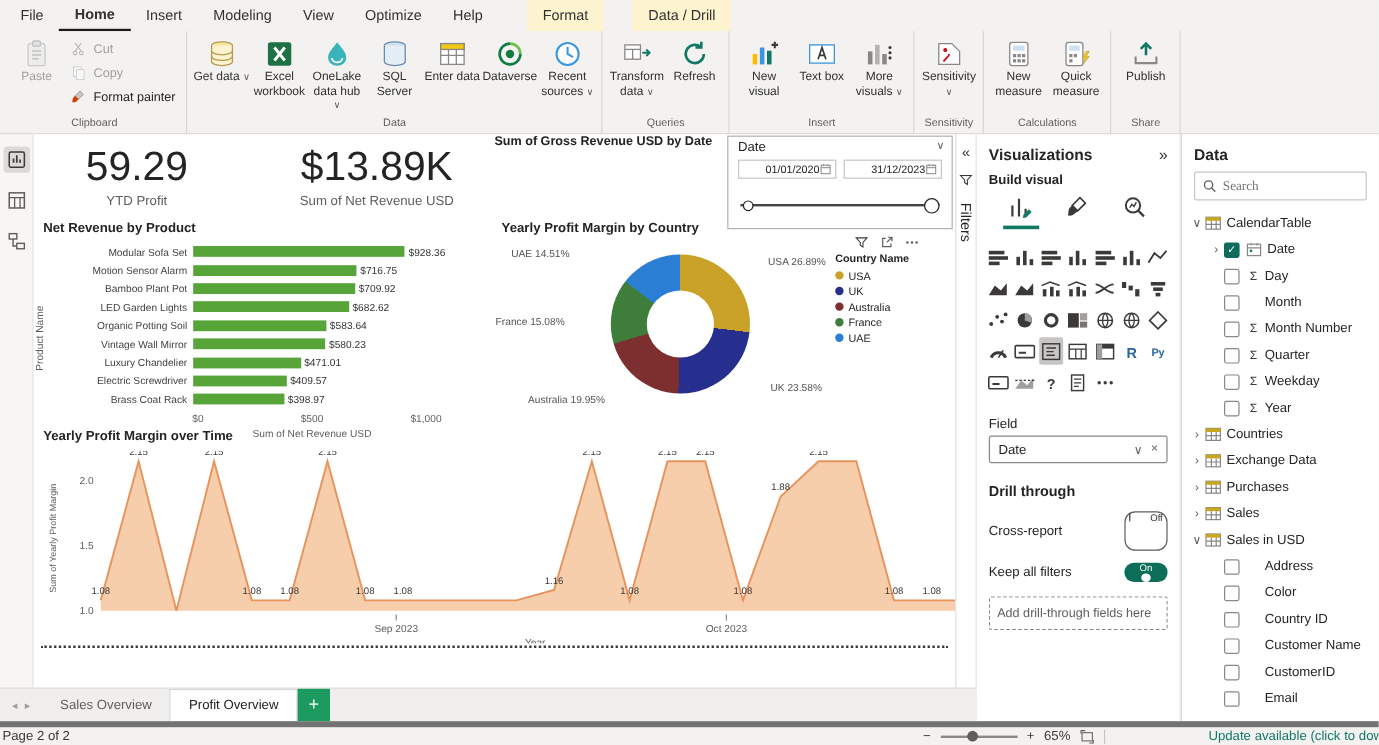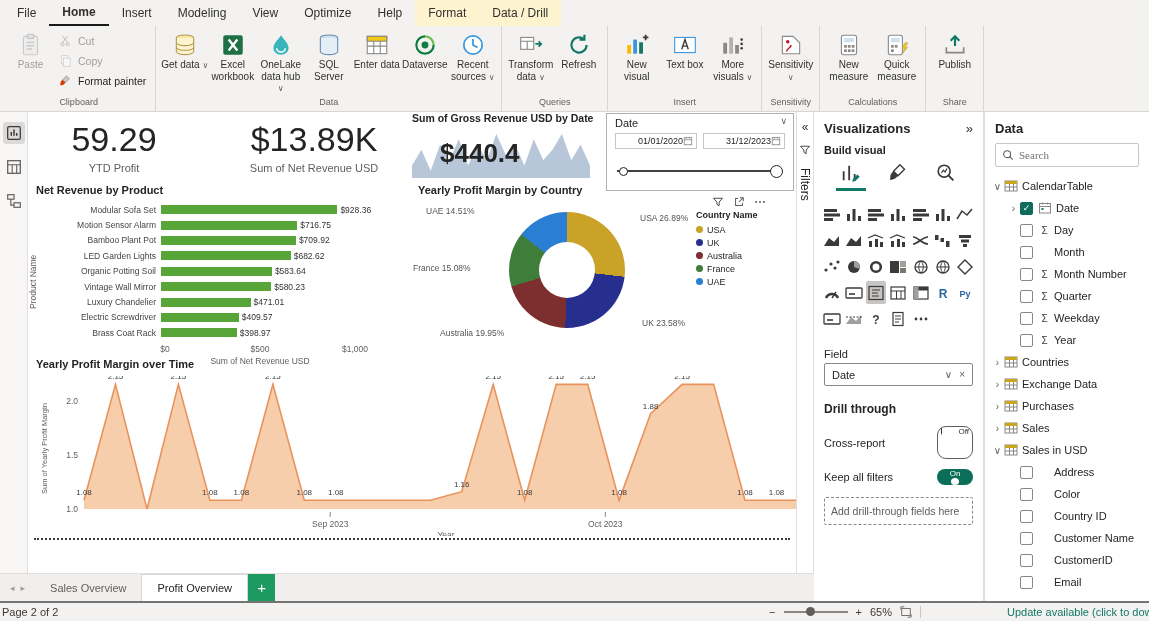--- a/index.html
+++ b/index.html
@@ -4,21 +4,21 @@
 <style>
   * { box-sizing: border-box; margin: 0; padding: 0; }
   html,body { width:1149px; height:621px; overflow:hidden; }
   body { font-family:"Liberation Sans", sans-serif; font-size:11px; color:#252423; background:#fff; position:relative; }
   .app { position:absolute; inset:0; background:#f3f2f1; }
 
   
   .tabrow { position:absolute; left:0; top:0; width:1149px; height:26px; display:flex; align-items:stretch; padding-left:4px; background:#f3f2f1; }
   .tab { padding:0 13px; display:flex; align-items:center; font-size:12px; color:#323130; cursor:default; }
   .tab.active { font-weight:bold; border-bottom:2.5px solid #1a1a1a; }
-  .tab.contextual { background:#fdf3cf; }
+  .tab.contextual { background:#fdf3cf;margin-left:24px; }
 
   
   .ribbon { position:absolute; left:0; top:26px; width:1149px; height:86px; background:#f3f2f1; border-bottom:1px solid #d8d6d4; display:flex; align-items:stretch; padding-left:2px; }
   .rgroup { display:flex; flex-direction:column; border-right:1px solid #d8d6d4; padding:2px 5px 0; }
   .rgroup-body { flex:1; display:flex; align-items:flex-start; gap:1px; }
   .rgroup-label { height:14px; font-size:9px; color:#605e5c; text-align:center; }
   .rbtn { width:47px; display:flex; flex-direction:column; align-items:center; text-align:center; font-size:10px; color:#323130; padding-top:4px; line-height:1.15; border-radius:2px; }
   .rbtn .ric { display:block; height:27px; }
   .ric svg { width:26px; height:26px; }
   .rbtn.disabled, .clip-item.disabled { color:#a19f9d; }
@@ -136,21 +136,21 @@
   .ticon { margin-right:4px; display:flex; flex:0 0 auto; }
 
   
   .pagebar { position:absolute; left:0; top:573px; width:814px; height:28px; background:#f0efee; border-top:1px solid #e1dfdd; display:flex; align-items:stretch; }
   .pg-arrows { display:flex; align-items:center; gap:6px; color:#a19f9d; font-size:9px; padding:0 10px; }
   .pg-tab { padding:0 15px; display:flex; align-items:center; font-size:11px; color:#605e5c; }
   .pg-tab.active { background:#fff; color:#252423; border:1px solid #d8d6d4; border-bottom:none; font-weight:normal; }
   .pg-add { width:27px; display:flex; align-items:center; justify-content:center; color:#fff; font-size:15px; background:#1d9a60; }
 
   
-  .statusbar { position:absolute; left:0; top:601px; width:1149px; height:20px; background:#f3f2f1; border-top:2px solid #737373; display:flex; align-items:center; font-size:11px; color:#3b3a39; padding:0 0 0 2px; overflow:hidden; }
+  .statusbar { position:absolute; left:0; top:601px; width:1149px; height:20px; background:#f3f2f1; border-top:5px solid #737373; display:flex; align-items:center; font-size:11px; color:#3b3a39; padding:0 0 0 2px; overflow:hidden; }
   .sb-right { margin-left:auto; display:flex; align-items:center; gap:8px; }
   .zoom-track { position:relative; width:64px; height:2px; background:#8a8886; }
   .zoom-handle { position:absolute; left:22px; top:-4px; width:9px; height:9px; border-radius:50%; background:#605e5c; }
   .sb-sep { width:1px; height:12px; background:#c8c6c4; }
   .sb-update { color:#117865; white-space:nowrap; overflow:hidden; max-width:142px; margin-left:78px; }
   .sb-fit svg { width:12px; height:12px; display:block; }
 </style>
 </head>
 <body>
 
@@ -412,26 +412,20 @@
       <div class="kpi-label">YTD Profit</div>
     </div>
 
     <div class="kpi kpi2">
       <div class="kpi-value">$13.89K</div>
       <div class="kpi-label">Sum of Net Revenue USD</div>
     </div>
 
     <div class="gross-card">
       <div class="gross-title">Sum of Gross Revenue USD by Date</div>
-      <div class="spark-wrap">
-        <svg id="spark-svg" width="178" height="52">
-            <path d="M0,50 L0.0,37.5 L9.4,21.8 L18.7,42.8 L28.1,16.5 L37.5,32.3 L46.8,11.3 L56.2,37.5 L65.6,16.5 L74.9,32.3 L84.3,6.0 L93.7,27.0 L103.1,16.5 L112.4,37.5 L121.8,11.3 L131.2,32.3 L140.5,21.8 L149.9,6.0 L159.3,32.3 L168.6,16.5 L178.0,37.5 L178,50 Z" fill="#b7c7d9"></path>
-          </svg>
-        <div class="gross-value">$440.4</div>
-      </div>
     </div>
 
     <div class="slicer">
       <div class="slicer-title">Date</div>
       <div class="slicer-caret">∨</div>
       <div class="slicer-dates">
         <div class="datebox">
           <span>01/01/2020</span>
           <svg viewBox="0 0 12 12">
               <rect x="1.5" y="2" width="9" height="8.5" fill="none" stroke="#8a8886"></rect>

